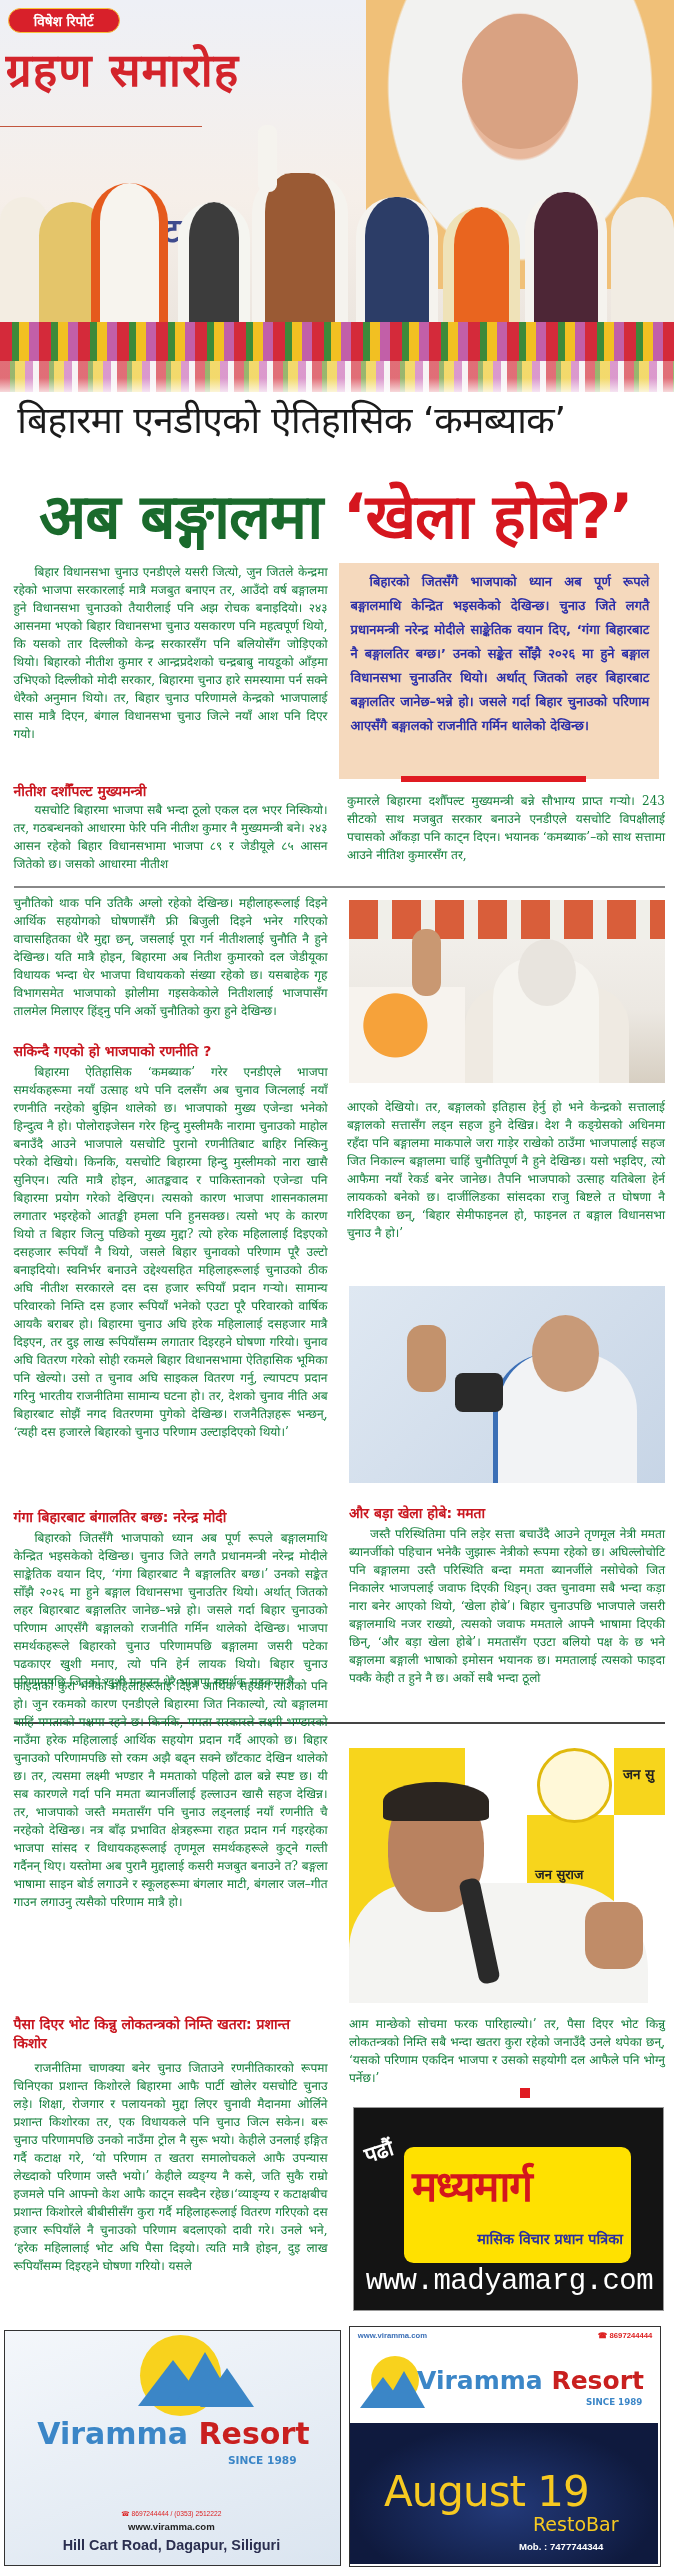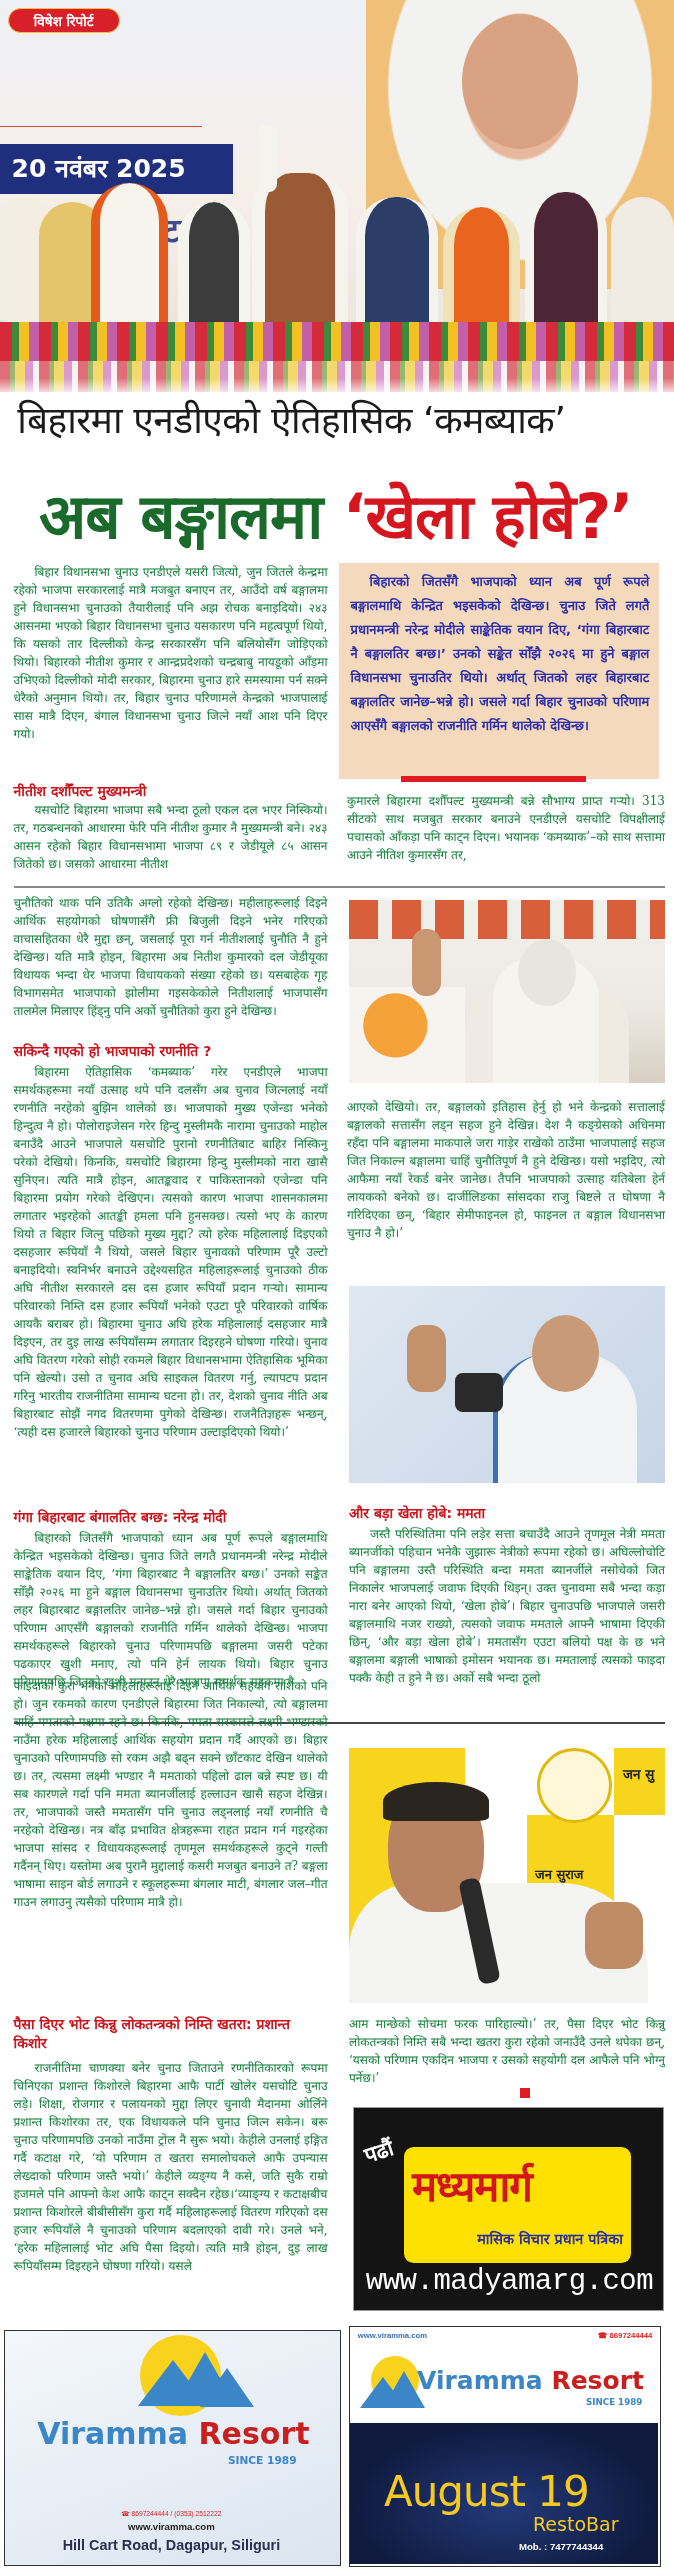--- a/index.html
+++ b/index.html
@@ -86,22 +86,22 @@
   .ad-v2 .aug{left:34px;top:140px;color:#f6c921;font-family:"DejaVu Sans",sans-serif;font-size:42px;letter-spacing:-1px}
   .ad-v2 .resto{left:183px;top:186px;color:#f6c921;font-family:"DejaVu Sans",sans-serif;font-size:19px}
   .ad-v2 .mob{left:169px;top:214px;color:#fff;font-family:"Liberation Sans",sans-serif;font-weight:bold;font-size:9.6px}
 </style>
 </head>
 <body>
 
 <div class="abs hero">
   <div class="abs portrait"></div>
   <div class="abs portrait-face"></div>
+  <div class="abs screen-title">ग्रहण समारोह</div>
   <div class="abs ornament"></div>
-  <div class="abs date-box">20 नवंबर 2025</div>
   <div class="abs venue" style="left:144px">पटना</div>
   <div class="abs person" style="left:0;width:48px;height:164px;background:#f3ede2"></div>
   <div class="abs person" style="left:39px;width:67px;height:159px;background:#e4c56a"></div>
   <div class="abs person" style="left:91px;width:77px;height:178px;background:#f7f4ee;border-left:9.6px solid #e55a1d;border-right:9.6px solid #e55a1d"></div>
   <div class="abs person" style="left:178px;width:72px;height:159px;background:#3c3c3c;border-left:11.6px solid #f5f5f0;border-right:11.6px solid #f5f5f0"></div>
   <div class="abs person" style="left:252px;width:96px;height:188px;background:#9a5a34;border-left:13.5px solid #f5f3ee;border-right:13.5px solid #f5f3ee"></div>
   <div class="abs person" style="left:258px;top:125px;width:19px;height:67px;background:#f5f3ee;border-radius:7.7px"></div>
   <div class="abs person" style="left:356px;width:82px;height:164px;background:#2c3d67;border-left:9.6px solid #f5f3ee;border-right:9.6px solid #f5f3ee"></div>
   <div class="abs person" style="left:443px;width:77px;height:154px;background:#e9651f;border-left:11.6px solid #efe2b8;border-right:11.6px solid #efe2b8"></div>
   <div class="abs person" style="left:525px;width:82px;height:169px;background:#4d2636;border-left:9.6px solid #f5f3ee;border-right:9.6px solid #f5f3ee"></div>
@@ -124,21 +124,21 @@
 <div class="abs callout">
   <p>बिहारको जितसँगै भाजपाको ध्यान अब पूर्ण रूपले बङ्गालमाथि केन्द्रित भइसकेको देखिन्छ। चुनाउ जिते लगतै प्रधानमन्त्री नरेन्द्र मोदीले साङ्केतिक वयान दिए, ‘गंगा बिहारबाट नै बङ्गालतिर बग्छ।’ उनको सङ्केत सोँझै २०२६ मा हुने बङ्गाल विधानसभा चुनाउतिर थियो। अर्थात् जितको लहर बिहारबाट बङ्गालतिर जानेछ–भन्ने हो। जसले गर्दा बिहार चुनाउको परिणाम आएसँगै बङ्गालको राजनीति गर्मिन थालेको देखिन्छ।</p>
 </div>
 <div class="abs callout-bar"></div>
 
 <div class="abs sub" style="left:13.5px;top:782px">नीतीश दशौँपल्ट मुख्यमन्त्री</div>
 <div class="abs col" style="left:13.5px;top:801px;width:314px">
   <p>यसचोटि बिहारमा भाजपा सबै भन्दा ठूलो एकल दल भएर निस्कियो। तर, गठबन्धनको आधारमा फेरि पनि नीतीश कुमार नै मुख्यमन्त्री बने। २४३ आसन रहेको बिहार विधानसभामा भाजपा ८९ र जेडीयूले ८५ आसन जितेको छ। जसको आधारमा नीतीश</p>
 </div>
 <div class="abs col" style="left:347px;top:792px;width:318px">
-  <p style="text-indent:0">कुमारले बिहारमा दशौँपल्ट मुख्यमन्त्री बन्ने सौभाग्य प्राप्त गऱ्यो। 313 सीटको साथ मजबुत सरकार बनाउने एनडीएले यसचोटि विपक्षीलाई पचासको आँकड़ा पनि काट्न दिएन। भयानक ‘कमब्याक’–को साथ सत्तामा आउने नीतिश कुमारसँग तर,</p>
+  <p style="text-indent:0">कुमारले बिहारमा दशौँपल्ट मुख्यमन्त्री बन्ने सौभाग्य प्राप्त गऱ्यो। 243 सीटको साथ मजबुत सरकार बनाउने एनडीएले यसचोटि विपक्षीलाई पचासको आँकड़ा पनि काट्न दिएन। भयानक ‘कमब्याक’–को साथ सत्तामा आउने नीतिश कुमारसँग तर,</p>
 </div>
 <div class="abs rule" style="left:13.5px;top:886px;width:651px"></div>
 
 <div class="abs col" style="left:13.5px;top:894px;width:314px">
   <p style="text-indent:0">चुनौतिको थाक पनि उतिकै अग्लो रहेको देखिन्छ। महीलाहरूलाई दिइने आर्थिक सहयोगको घोषणासँगै फ्री बिजुली दिइने भनेर गरिएको वाचासहितका धेरै मुद्दा छन्, जसलाई पूरा गर्न नीतीशलाई चुनौति नै हुने देखिन्छ। यति मात्रै होइन, बिहारमा अब नितीश कुमारको दल जेडीयूका विधायक भन्दा धेर भाजपा विधायकको संख्या रहेको छ। यसबाहेक गृह विभागसमेत भाजपाको झोलीमा गइसकेकोले नितीशलाई भाजपासँग तालमेल मिलाएर हिंड्नु पनि अर्को चुनौतिको कुरा हुने देखिन्छ।</p>
 </div>
 
 <div class="abs sub" style="left:13.5px;top:1042px">सकिन्दै गएको हो भाजपाको रणनीति ?</div>
 <div class="abs col" style="left:13.5px;top:1063px;width:314px">
   <p>बिहारमा ऐतिहासिक ‘कमब्याक’ गरेर एनडीएले भाजपा समर्थकहरूमा नयाँ उत्साह थपे पनि दलसँग अब चुनाव जित्नलाई नयाँ रणनीति नरहेको बुझिन थालेको छ। भाजपाको मुख्य एजेन्डा भनेको हिन्दुत्व नै हो। पोलोराइजेसन गरेर हिन्दु मुस्लीमकै नारामा चुनाउको माहोल बनाउँदै आउने भाजपाले यसचोटि पुरानो रणनीतिबाट बाहिर निस्किनु परेको देखियो। किनकि, यसचोटि बिहारमा हिन्दु मुस्लीमको नारा खासै सुनिएन। त्यति मात्रै होइन, आतङ्कवाद र पाकिस्तानको एजेन्डा पनि बिहारमा प्रयोग गरेको देखिएन। त्यसको कारण भाजपा शासनकालमा लगातार भइरहेको आतङ्की हमला पनि हुनसक्छ। त्यसो भए के कारण थियो त बिहार जित्नु पछिको मुख्य मुद्दा? त्यो हरेक महिलालाई दिइएको दसहजार रूपियाँ नै थियो, जसले बिहार चुनावको परिणाम पूरै उल्टो बनाइदियो। स्वनिर्भर बनाउने उद्देश्यसहित महिलाहरूलाई चुनाउको ठीक अघि नीतीश सरकारले दस दस हजार रूपियाँ प्रदान गऱ्यो। सामान्य परिवारको निम्ति दस हजार रूपियाँ भनेको एउटा पूरै परिवारको वार्षिक आयकै बराबर हो। बिहारमा चुनाउ अघि हरेक महिलालाई दसहजार मात्रै दिइएन, तर दुइ लाख रूपियाँसम्म लगातार दिइरहने घोषणा गरियो। चुनाव अघि वितरण गरेको सोही रकमले बिहार विधानसभामा ऐतिहासिक भूमिका पनि खेल्यो। उसो त चुनाव अघि साइकल वितरण गर्नु, ल्यापटप प्रदान गरिनु भारतीय राजनीतिमा सामान्य घटना हो। तर, देशको चुनाव नीति अब बिहारबाट सोझैं नगद वितरणमा पुगेको देखिन्छ। राजनैतिज्ञहरू भन्छन्, ‘त्यही दस हजारले बिहारको चुनाउ परिणाम उल्टाइदिएको थियो।’</p>

